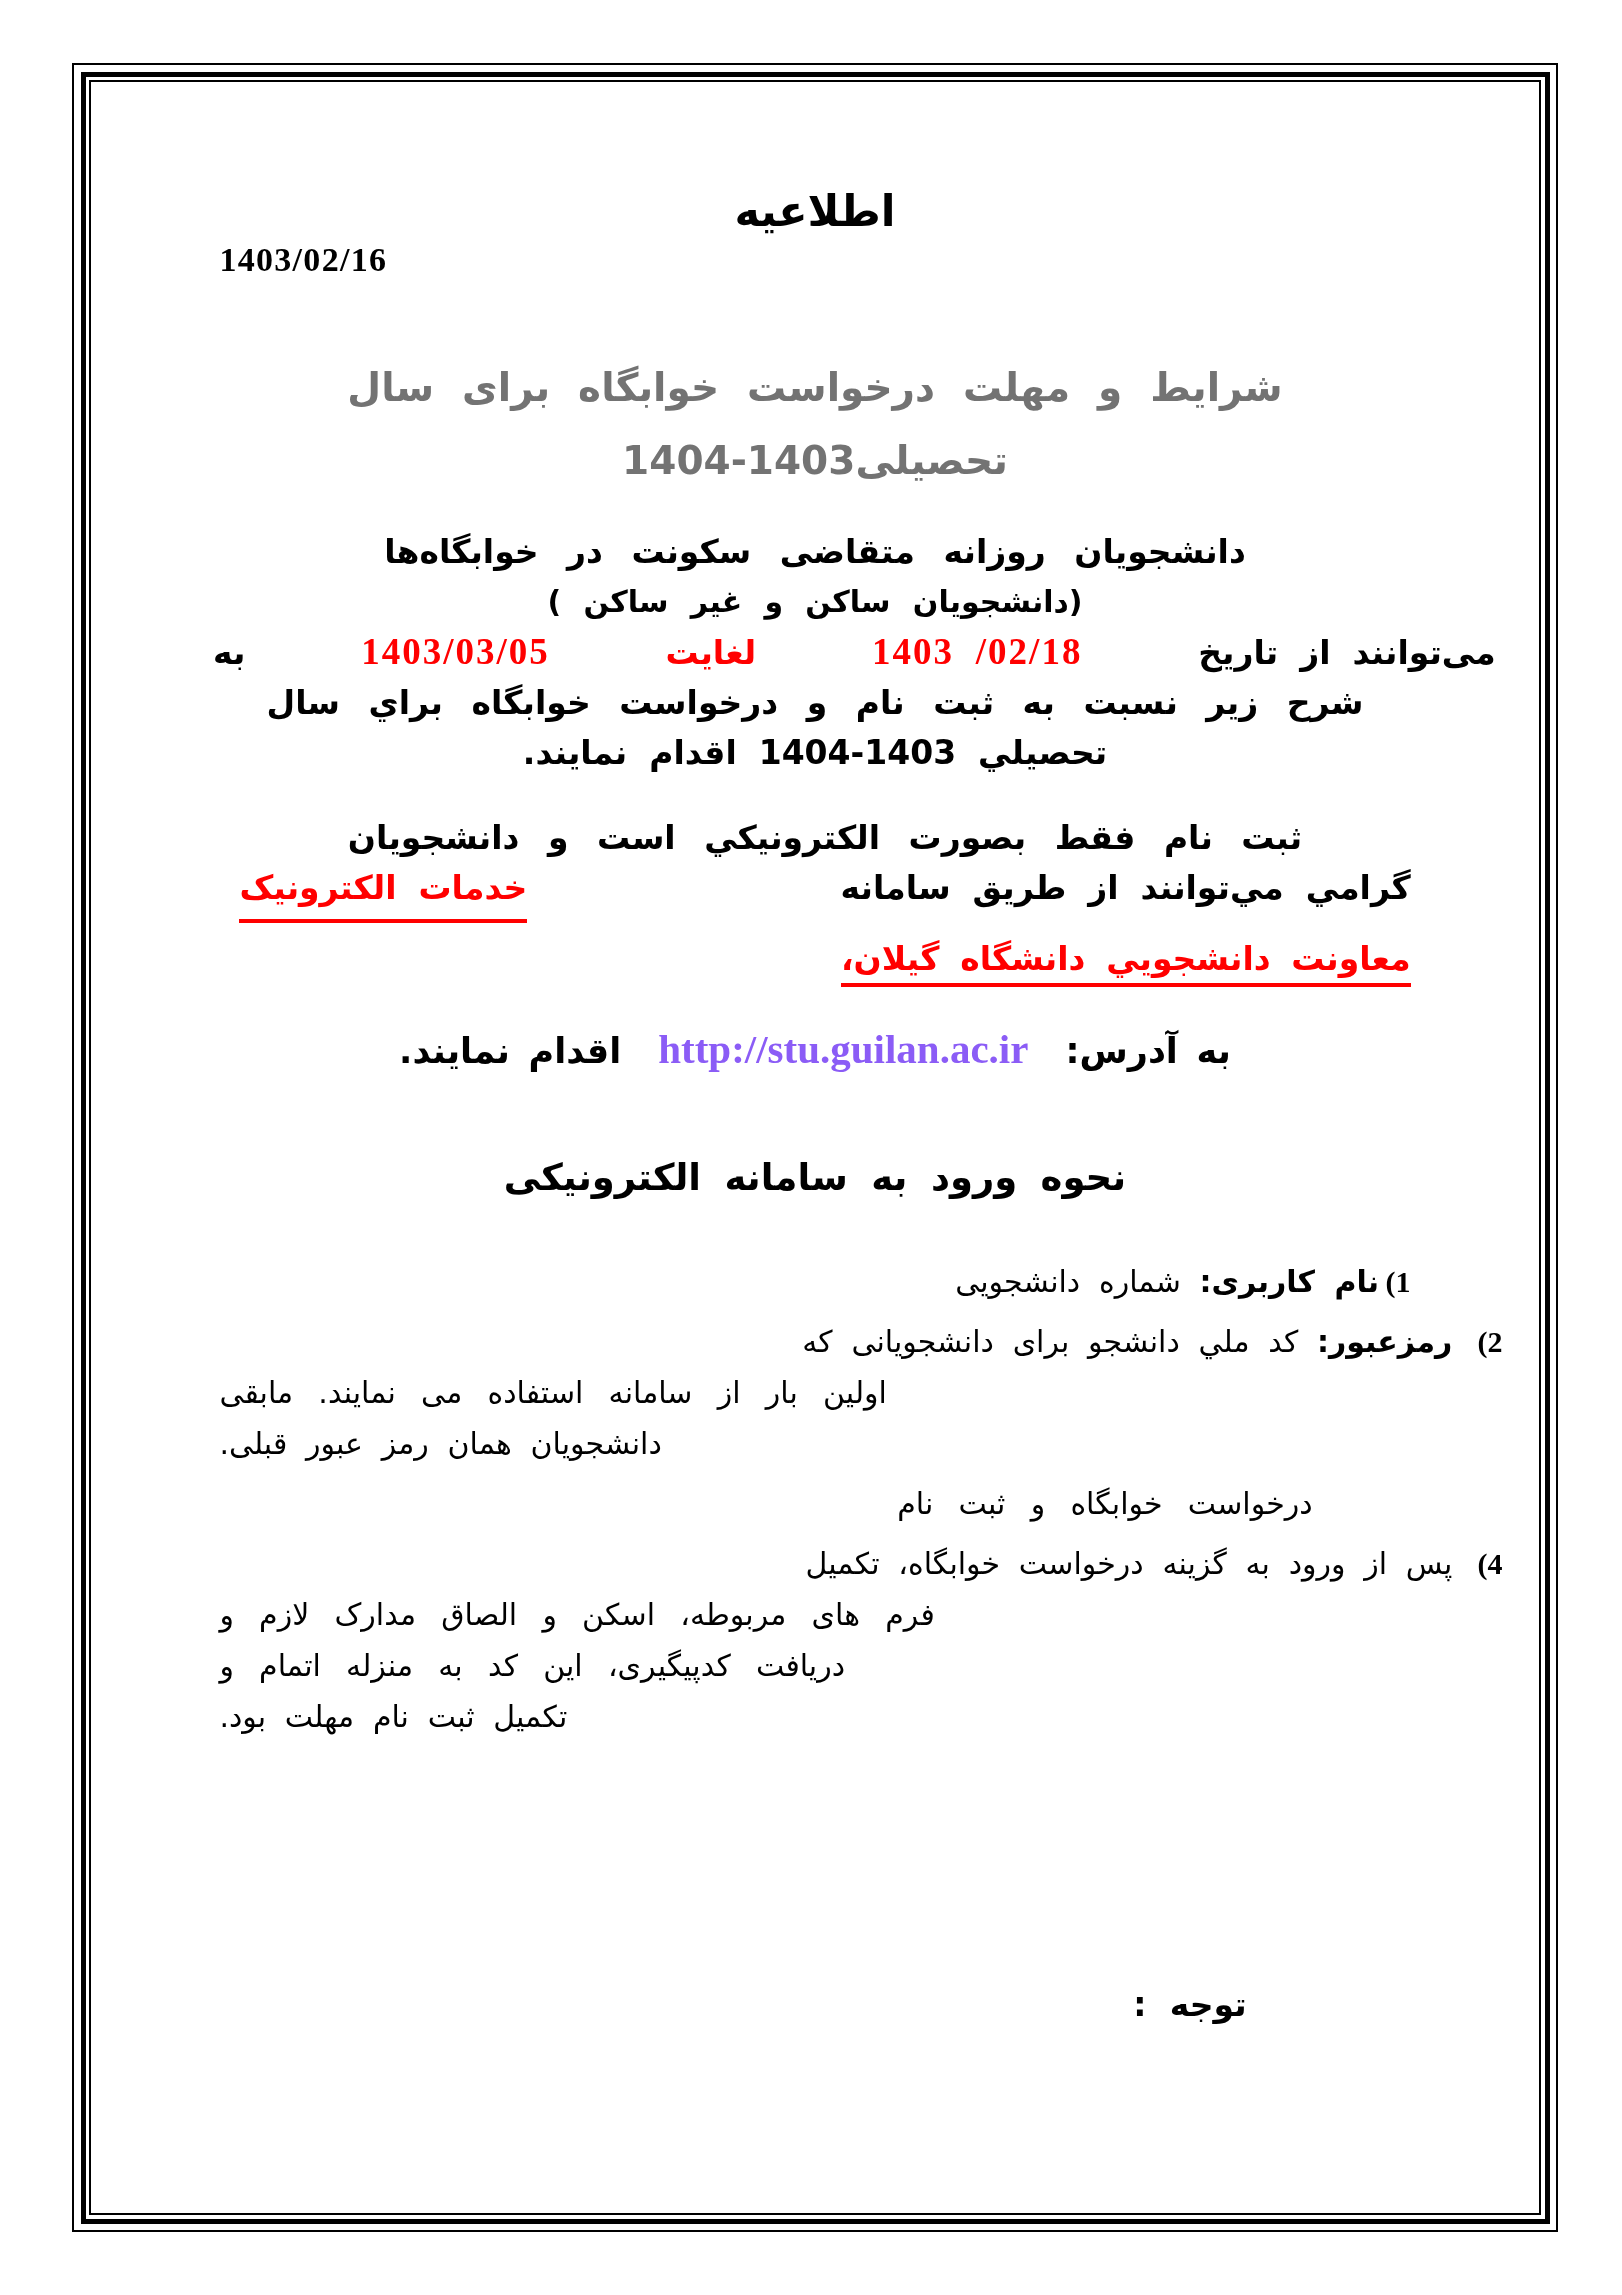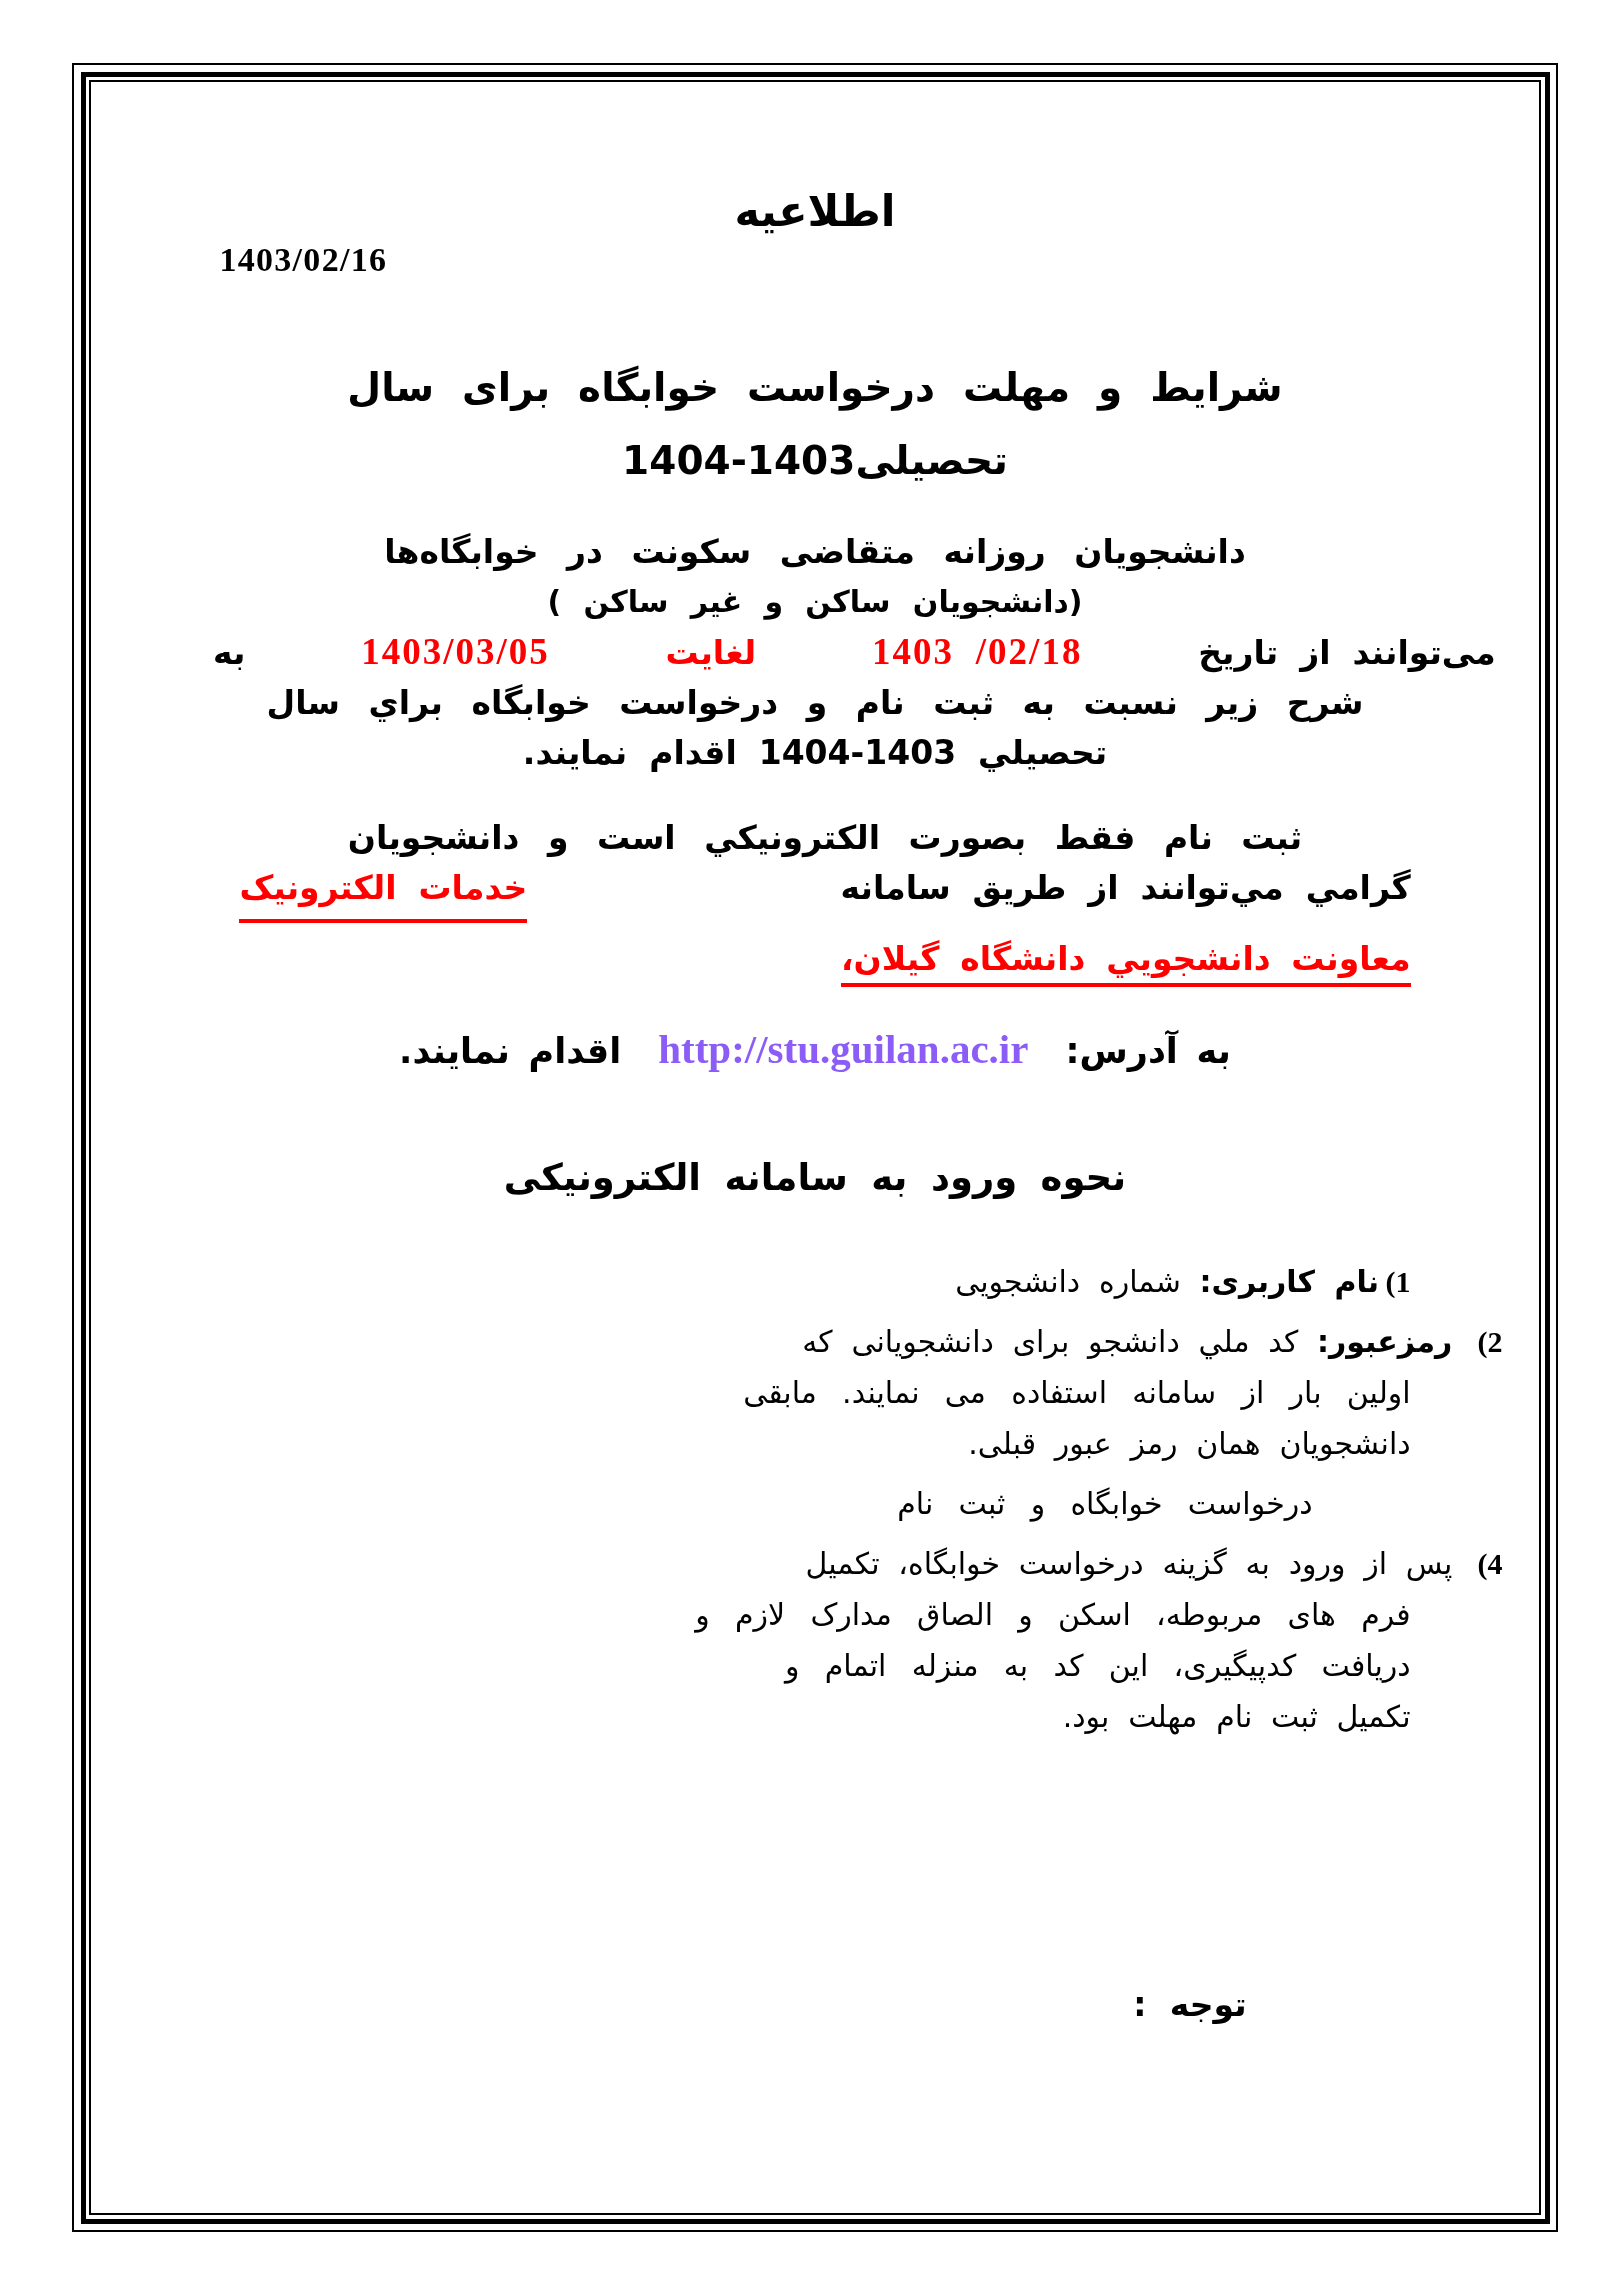--- a/index.html
+++ b/index.html
@@ -17,21 +17,21 @@
   .frame-inner { position:absolute; top:3.9px;  left:3.9px;  right:3.9px;  bottom:3.9px;  border:2px solid #000; }
   .content     { position:absolute; top:0; left:0; right:0; bottom:0; padding:98px 128px 0 128px; direction:rtl; }
 
   .num { font-family:"Liberation Serif","DejaVu Serif", serif; }
   .ltr { direction:ltr; unicode-bidi:bidi-override; display:inline-block; }
   .red { color:#ff0000; }
 
   .title { text-align:center; font-size:43px; font-weight:700; letter-spacing:3.9px; line-height:51px; margin-top:5.2px; }
   .date  { text-align:left; font-size:34px; font-weight:700; line-height:41px; margin-top:2.6px; letter-spacing:1.3px; }
 
-  .h1 { margin-top:71px; text-align:center; color:#000000; font-weight:700; font-size:39px; line-height:73px; letter-spacing:2px; word-spacing:14.4px; }
+  .h1 { margin-top:71px; text-align:center; color:#737373; font-weight:700; font-size:39px; line-height:73px; letter-spacing:2px; word-spacing:14.4px; }
 
   .para { font-size:33px; font-weight:700; line-height:50px; }
   .p1 { margin-top:30px; }
   .pline  { text-align:center; letter-spacing:2px; word-spacing:10.5px; }
   .pline.wide { word-spacing:17px; letter-spacing:3.3px; }
   .pline.paren { font-size:30px; word-spacing:11.8px; }
   .flexline { display:flex; justify-content:space-between; align-items:baseline; }
   .dateline { margin-left:-6.5px; margin-right:-85px; }
   .dateline .num { font-size:37px; }
 
@@ -39,21 +39,21 @@
   .underl { border-bottom:4.6px solid #ff0000; padding-bottom:5.9px; }
   .p2-l3 { text-align:right; margin-top:10.5px; letter-spacing:2px; word-spacing:9.2px; }
 
   .addr { margin-top:41px; text-align:center; font-size:35px; font-weight:700; letter-spacing:2px; word-spacing:6.5px; }
   .addr .url { font-size:41px; font-weight:700; color:#8b5cf6; letter-spacing:0; word-spacing:0; margin:0 18.3px; }
 
   .h2 { margin-top:82px; text-align:center; color:#000000; font-weight:700; font-size:37px; letter-spacing:2.6px; word-spacing:10.5px; line-height:46px; }
 
   .list { margin-top:55px; font-size:30px; line-height:51px; font-weight:400; }
   .item { margin-top:9.2px; }
-  .iline { text-align:right; letter-spacing:2.6px; word-spacing:9.2px; }
+  .iline { text-align:left; letter-spacing:2.6px; word-spacing:9.2px; }
   .iline.first { text-align:right; }
   .iline.hang { margin-right:-92px; }
   .iline.ind  { text-align:right; margin-right:98px; }
   .iline.wide { word-spacing:15.7px; letter-spacing:3.3px; }
   .marker { font-family:"Liberation Serif","DejaVu Serif", serif; font-weight:700; margin-left:6.5px; }
   .lbl { font-weight:700; }
   .item1 { margin-right:0; }
 
   .note { margin-top:243px; text-align:right; margin-left:0; margin-right:164px; font-size:33px; font-weight:700; letter-spacing:2.6px; word-spacing:11.8px; }
 </style>

